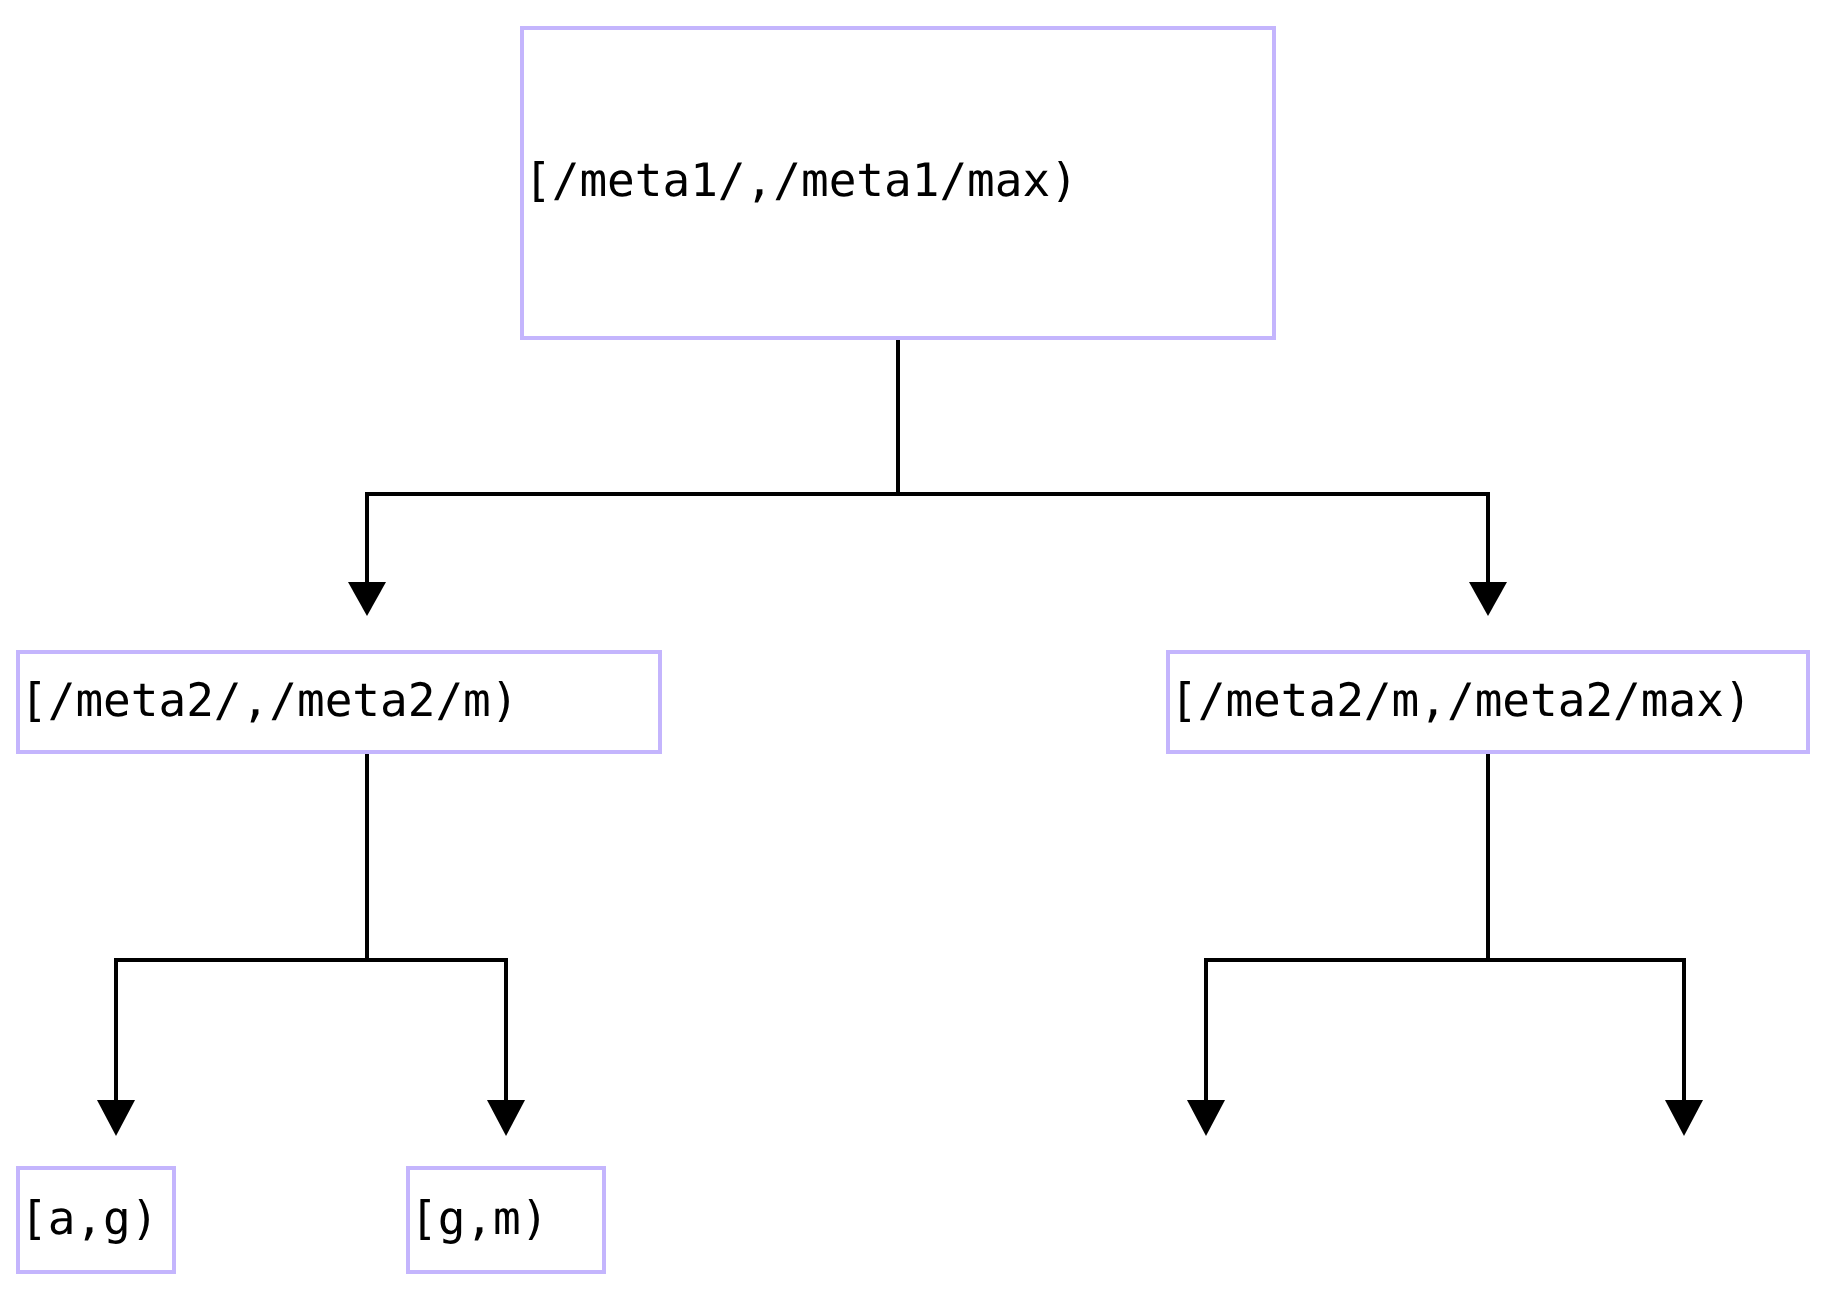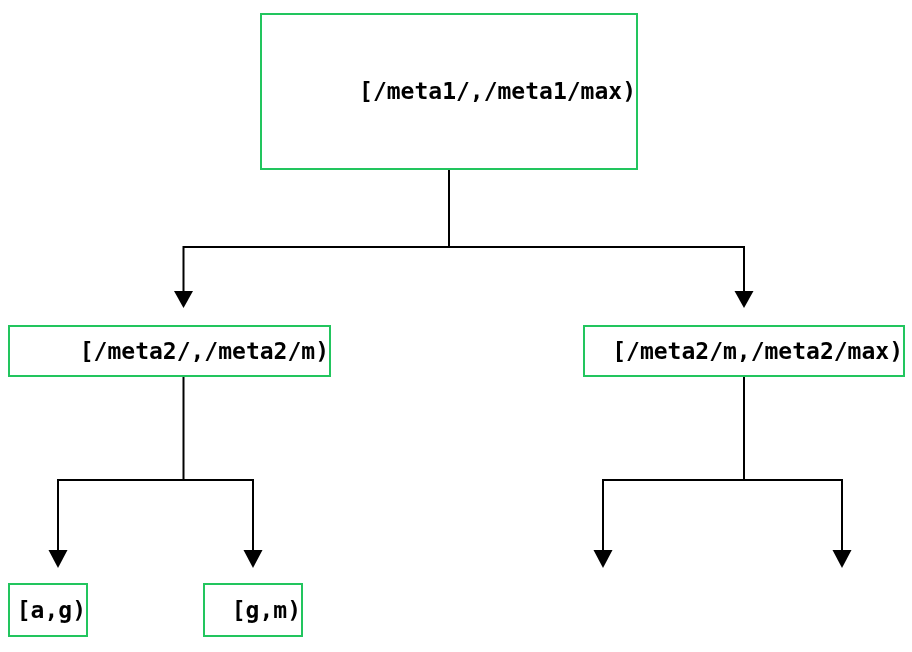--- a/index.html
+++ b/index.html
@@ -28,35 +28,35 @@
     stroke: #000000;
     stroke-width: 2px;
   }
   .edges polygon {
     fill: #000000;
     stroke: none;
   }
   .node {
     position: absolute;
     box-sizing: border-box;
-    border: 2px solid #22c55e;
+    border: 2px solid #c4b5fd;
     background: #ffffff;
     color: #000000;
     display: flex;
     align-items: center;
-    justify-content: flex-end;
+    justify-content: flex-start;
     font-family: "DejaVu Sans Mono", monospace;
-    font-weight: bold;
+    font-weight: normal;
     font-size: 23px;
     line-height: 1;
     white-space: nowrap;
   }
   .node-root  { left: 260px; top: 13px;  width: 378px; height: 157px; }
   .node-left  { left: 8px;  top: 325px; width: 323px; height: 52px; }
-  .node-right { left: 583px; top: 325px; width: 322px; height: 52px; padding-left: 22px; }
+  .node-right { left: 583px; top: 325px; width: 322px; height: 52px; }
   .node-ag    { left: 8px;   top: 583px; width: 80px; height: 54px; }
   .node-gm    { left: 203px; top: 583px; width: 100px; height: 54px; }
   .node-ms    { left: 554px; top: 583px; width: 98px;  height: 54px; }
   .node-smax  { left: 778px; top: 583px; width: 128px; height: 54px; }
 </style>
 </head>
 <body>
 
 <div class="canvas">
 

